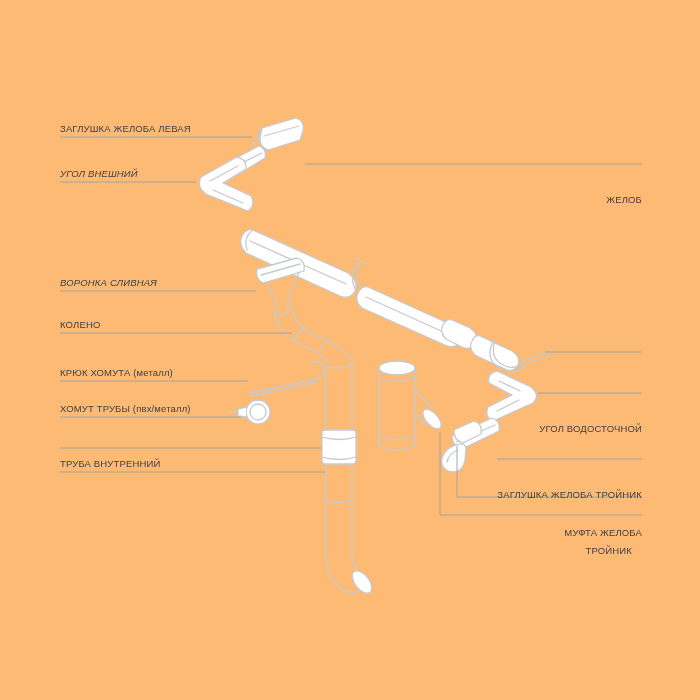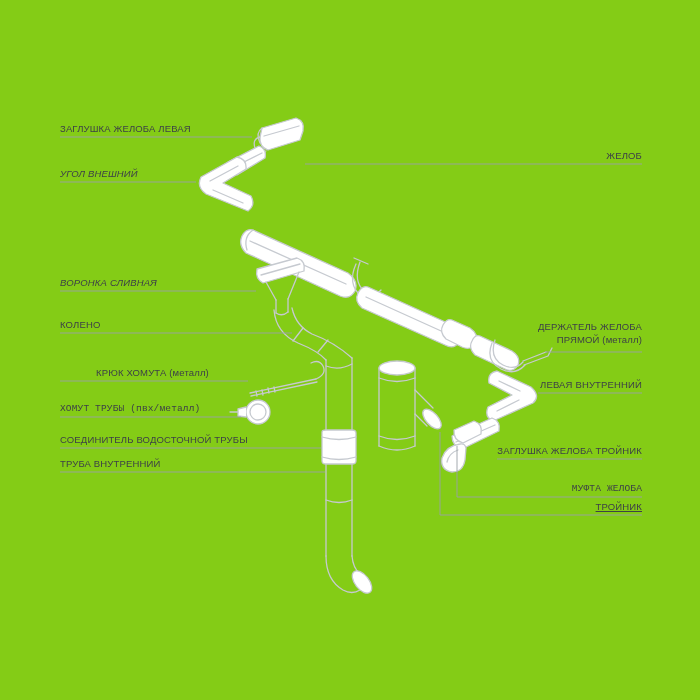--- a/index.html
+++ b/index.html
@@ -1,43 +1,43 @@
 <!DOCTYPE html>
 <html><head>
 <meta charset="utf-8">
 <style>
   html,body{margin:0;padding:0;background:#ffffff;}
   #canvas{
-    position:relative;width:700px;height:700px;background:#84cc16;
+    position:relative;width:700px;height:700px;background:#fdba74;
     font-family:"Liberation Sans",sans-serif;overflow:hidden;
     outline:1px solid #f1f1f2;
   }
   svg{position:absolute;left:0;top:0;}
   .lbl{
     position:absolute;font-size:9.5px;line-height:13px;color:#3d4147;
     letter-spacing:.15px;white-space:nowrap;
   }
-  .lbl.right{text-align:right;}
+  .lbl.right{text-align:left;margin-top:44px;}
   .lbl.wrap{white-space:normal;}
   
   .l1{left:60px;top:122px;}
   .l2{left:60px;top:167px;font-style:italic;}
   .l3{left:60px;top:276px;font-style:italic;}
   .l4{left:60px;top:318px;}
-  .l5{left:60px;top:366px;margin-left:36px;}
-  .l6{left:60px;top:402px;font-family:Liberation Mono, monospace;}
+  .l5{left:60px;top:366px;}
+  .l6{left:60px;top:402px;}
   .l7{left:60px;top:433px;}
   .l8{left:60px;top:457px;}
   
   .r1{right:58px;top:149px;}
   .r2{right:58px;top:320px;width:108px;}
   .r3{right:58px;top:378px;}
   .r4{right:58px;top:444px;}
-  .r5{right:58px;top:482px;font-family:Liberation Mono, monospace;}
-  .r6{right:58px;top:500px;text-decoration:underline;}
+  .r5{right:58px;top:482px;}
+  .r6{right:68px;top:500px;}
 </style>
 </head>
 <body>
 
 <div id="canvas">
 
   <svg width="700" height="700" viewBox="0 0 700 700">
 
     <g stroke="#c6cad0" stroke-width="1.3" fill="none" stroke-linecap="round" stroke-linejoin="round">
 
@@ -180,23 +180,21 @@
       <path d="M642 515 H440 V432"></path>
     </g>
   </svg>
 
   <div class="lbl l1">ЗАГЛУШКА ЖЕЛОБА ЛЕВАЯ</div>
   <div class="lbl l2">УГОЛ ВНЕШНИЙ</div>
   <div class="lbl l3">ВОРОНКА СЛИВНАЯ</div>
   <div class="lbl l4">КОЛЕНО</div>
   <div class="lbl l5">КРЮК ХОМУТА (металл)</div>
   <div class="lbl l6">ХОМУТ ТРУБЫ (пвх/металл)</div>
-  <div class="lbl l7">СОЕДИНИТЕЛЬ ВОДОСТОЧНОЙ ТРУБЫ</div>
   <div class="lbl l8">ТРУБА ВНУТРЕННИЙ</div>
 
   <div class="lbl right r1">ЖЕЛОБ</div>
-  <div class="lbl right wrap r2">ДЕРЖАТЕЛЬ ЖЕЛОБА ПРЯМОЙ (металл)</div>
-  <div class="lbl right r3">ЛЕВАЯ ВНУТРЕННИЙ</div>
+  <div class="lbl right r3">УГОЛ ВОДОСТОЧНОЙ</div>
   <div class="lbl right r4">ЗАГЛУШКА ЖЕЛОБА ТРОЙНИК</div>
   <div class="lbl right r5">МУФТА ЖЕЛОБА</div>
   <div class="lbl right r6">ТРОЙНИК</div>
 
 </div>
 
 </body></html>

